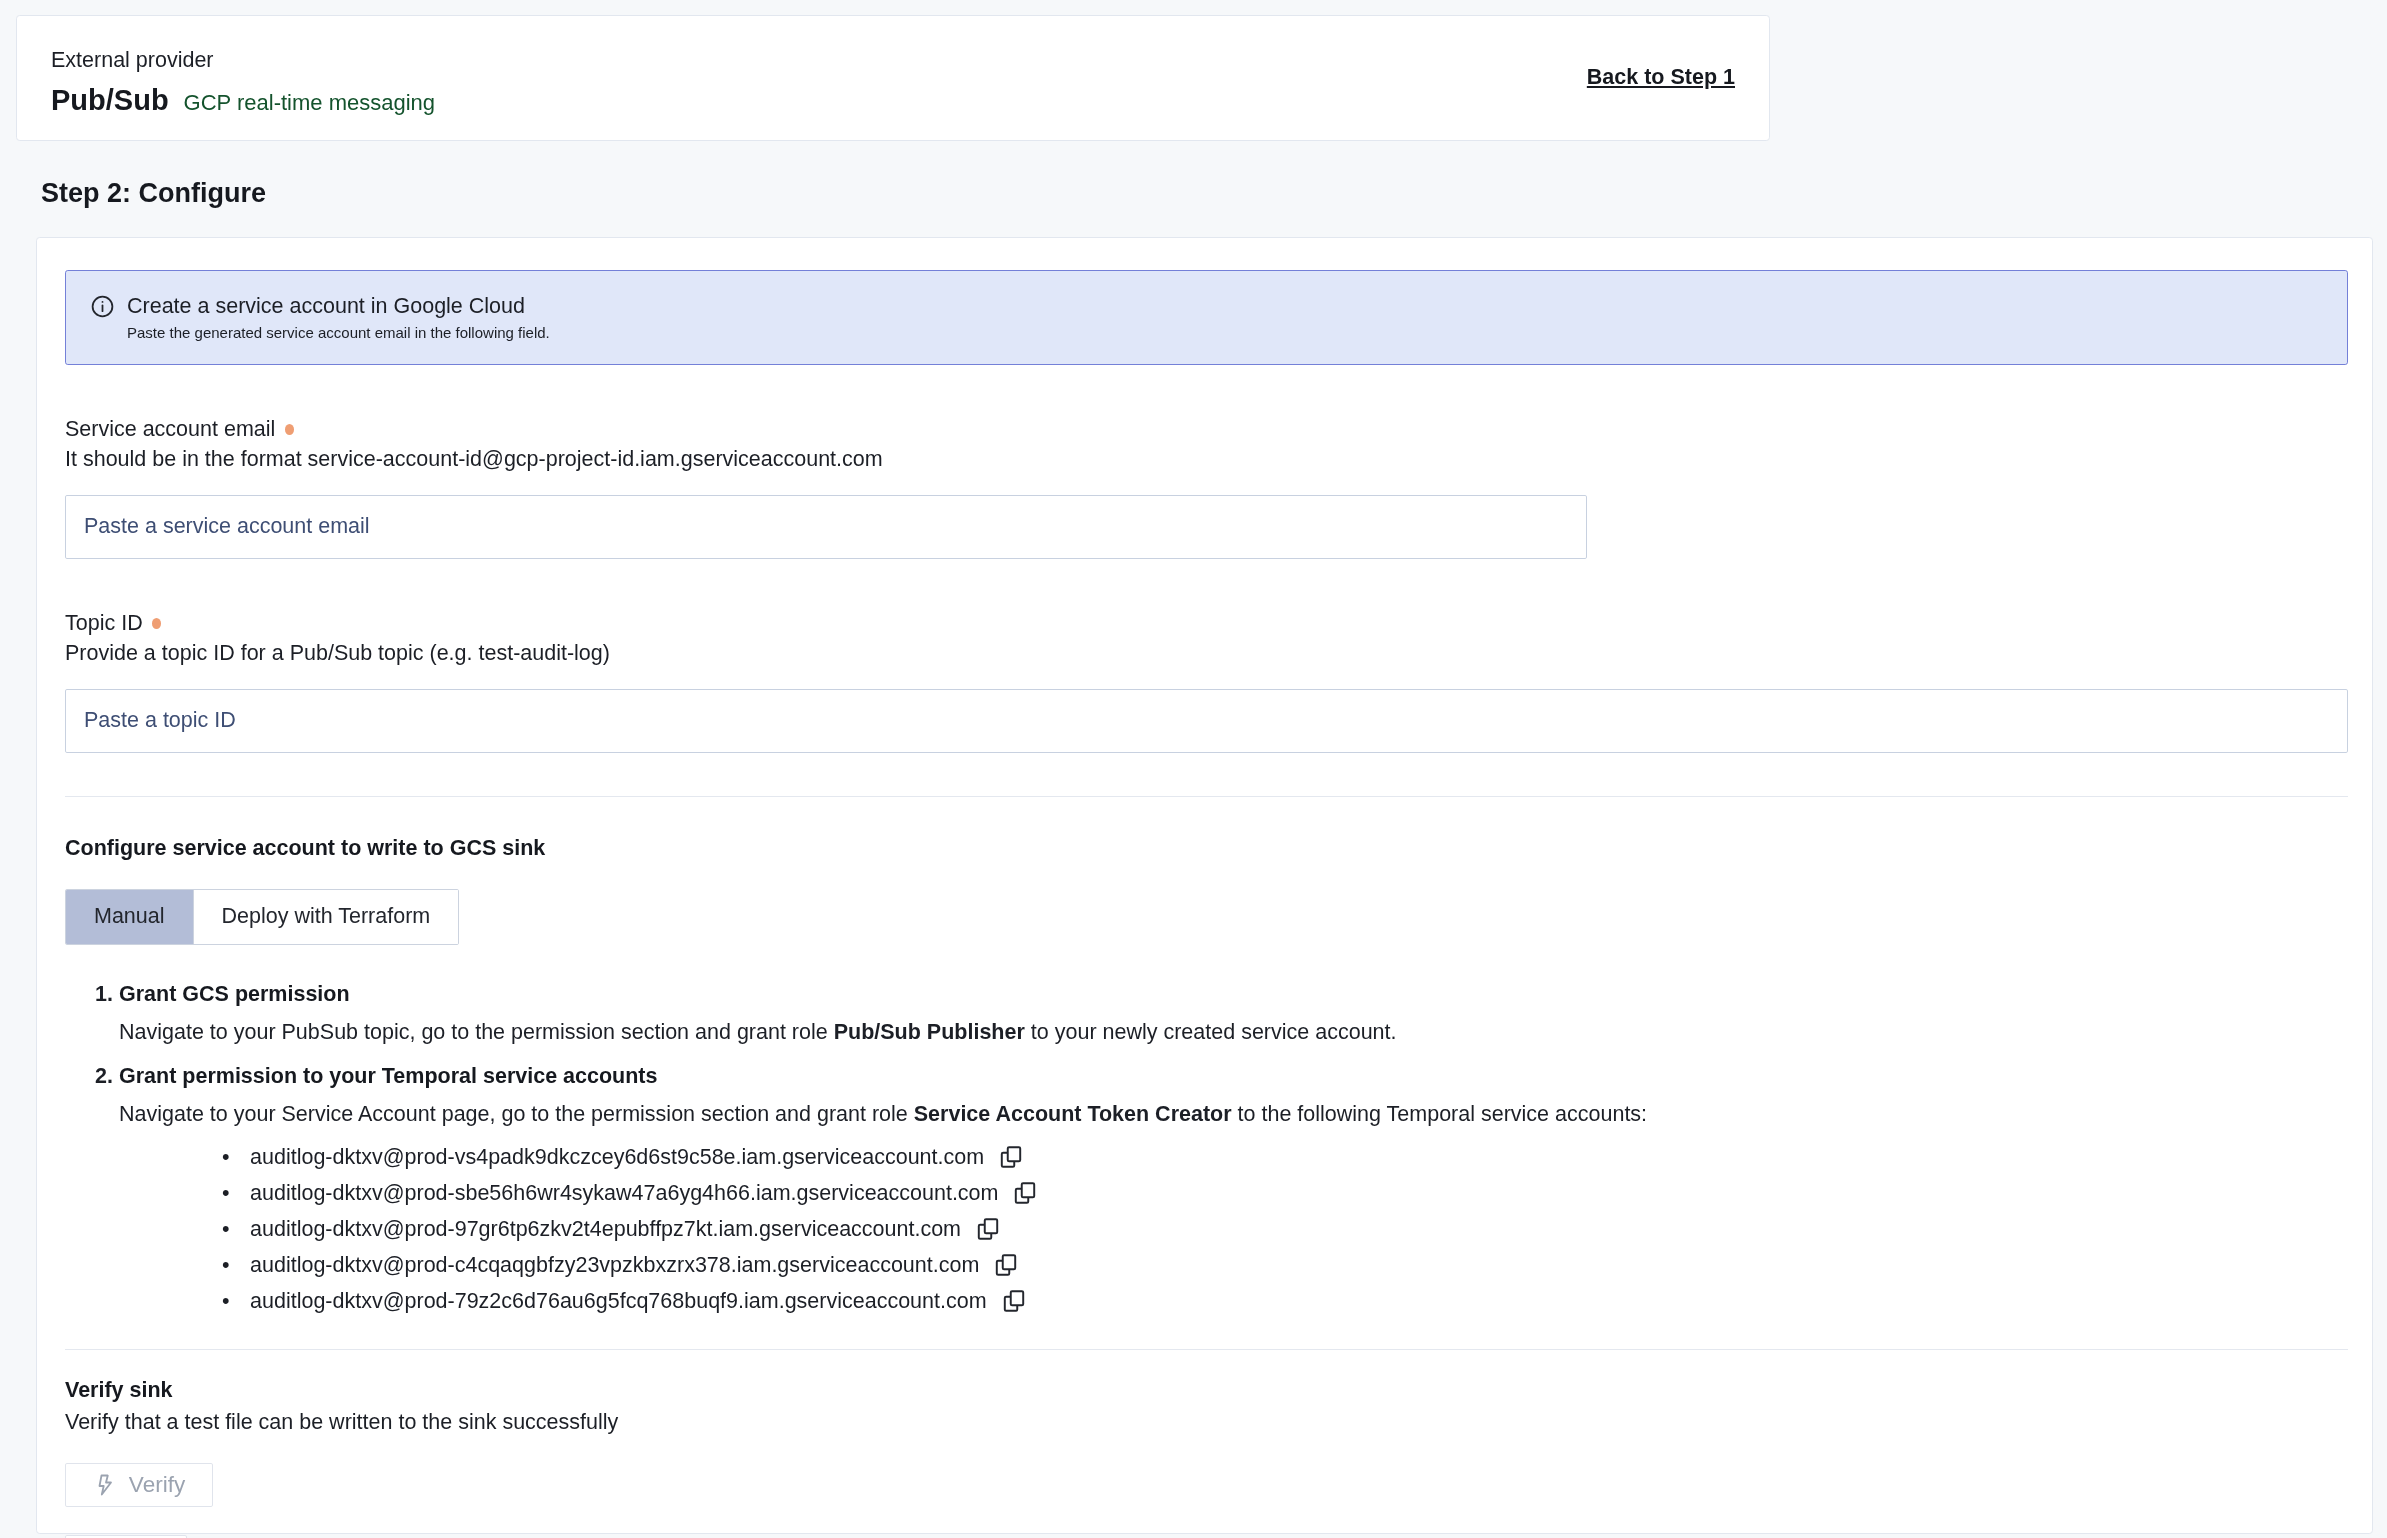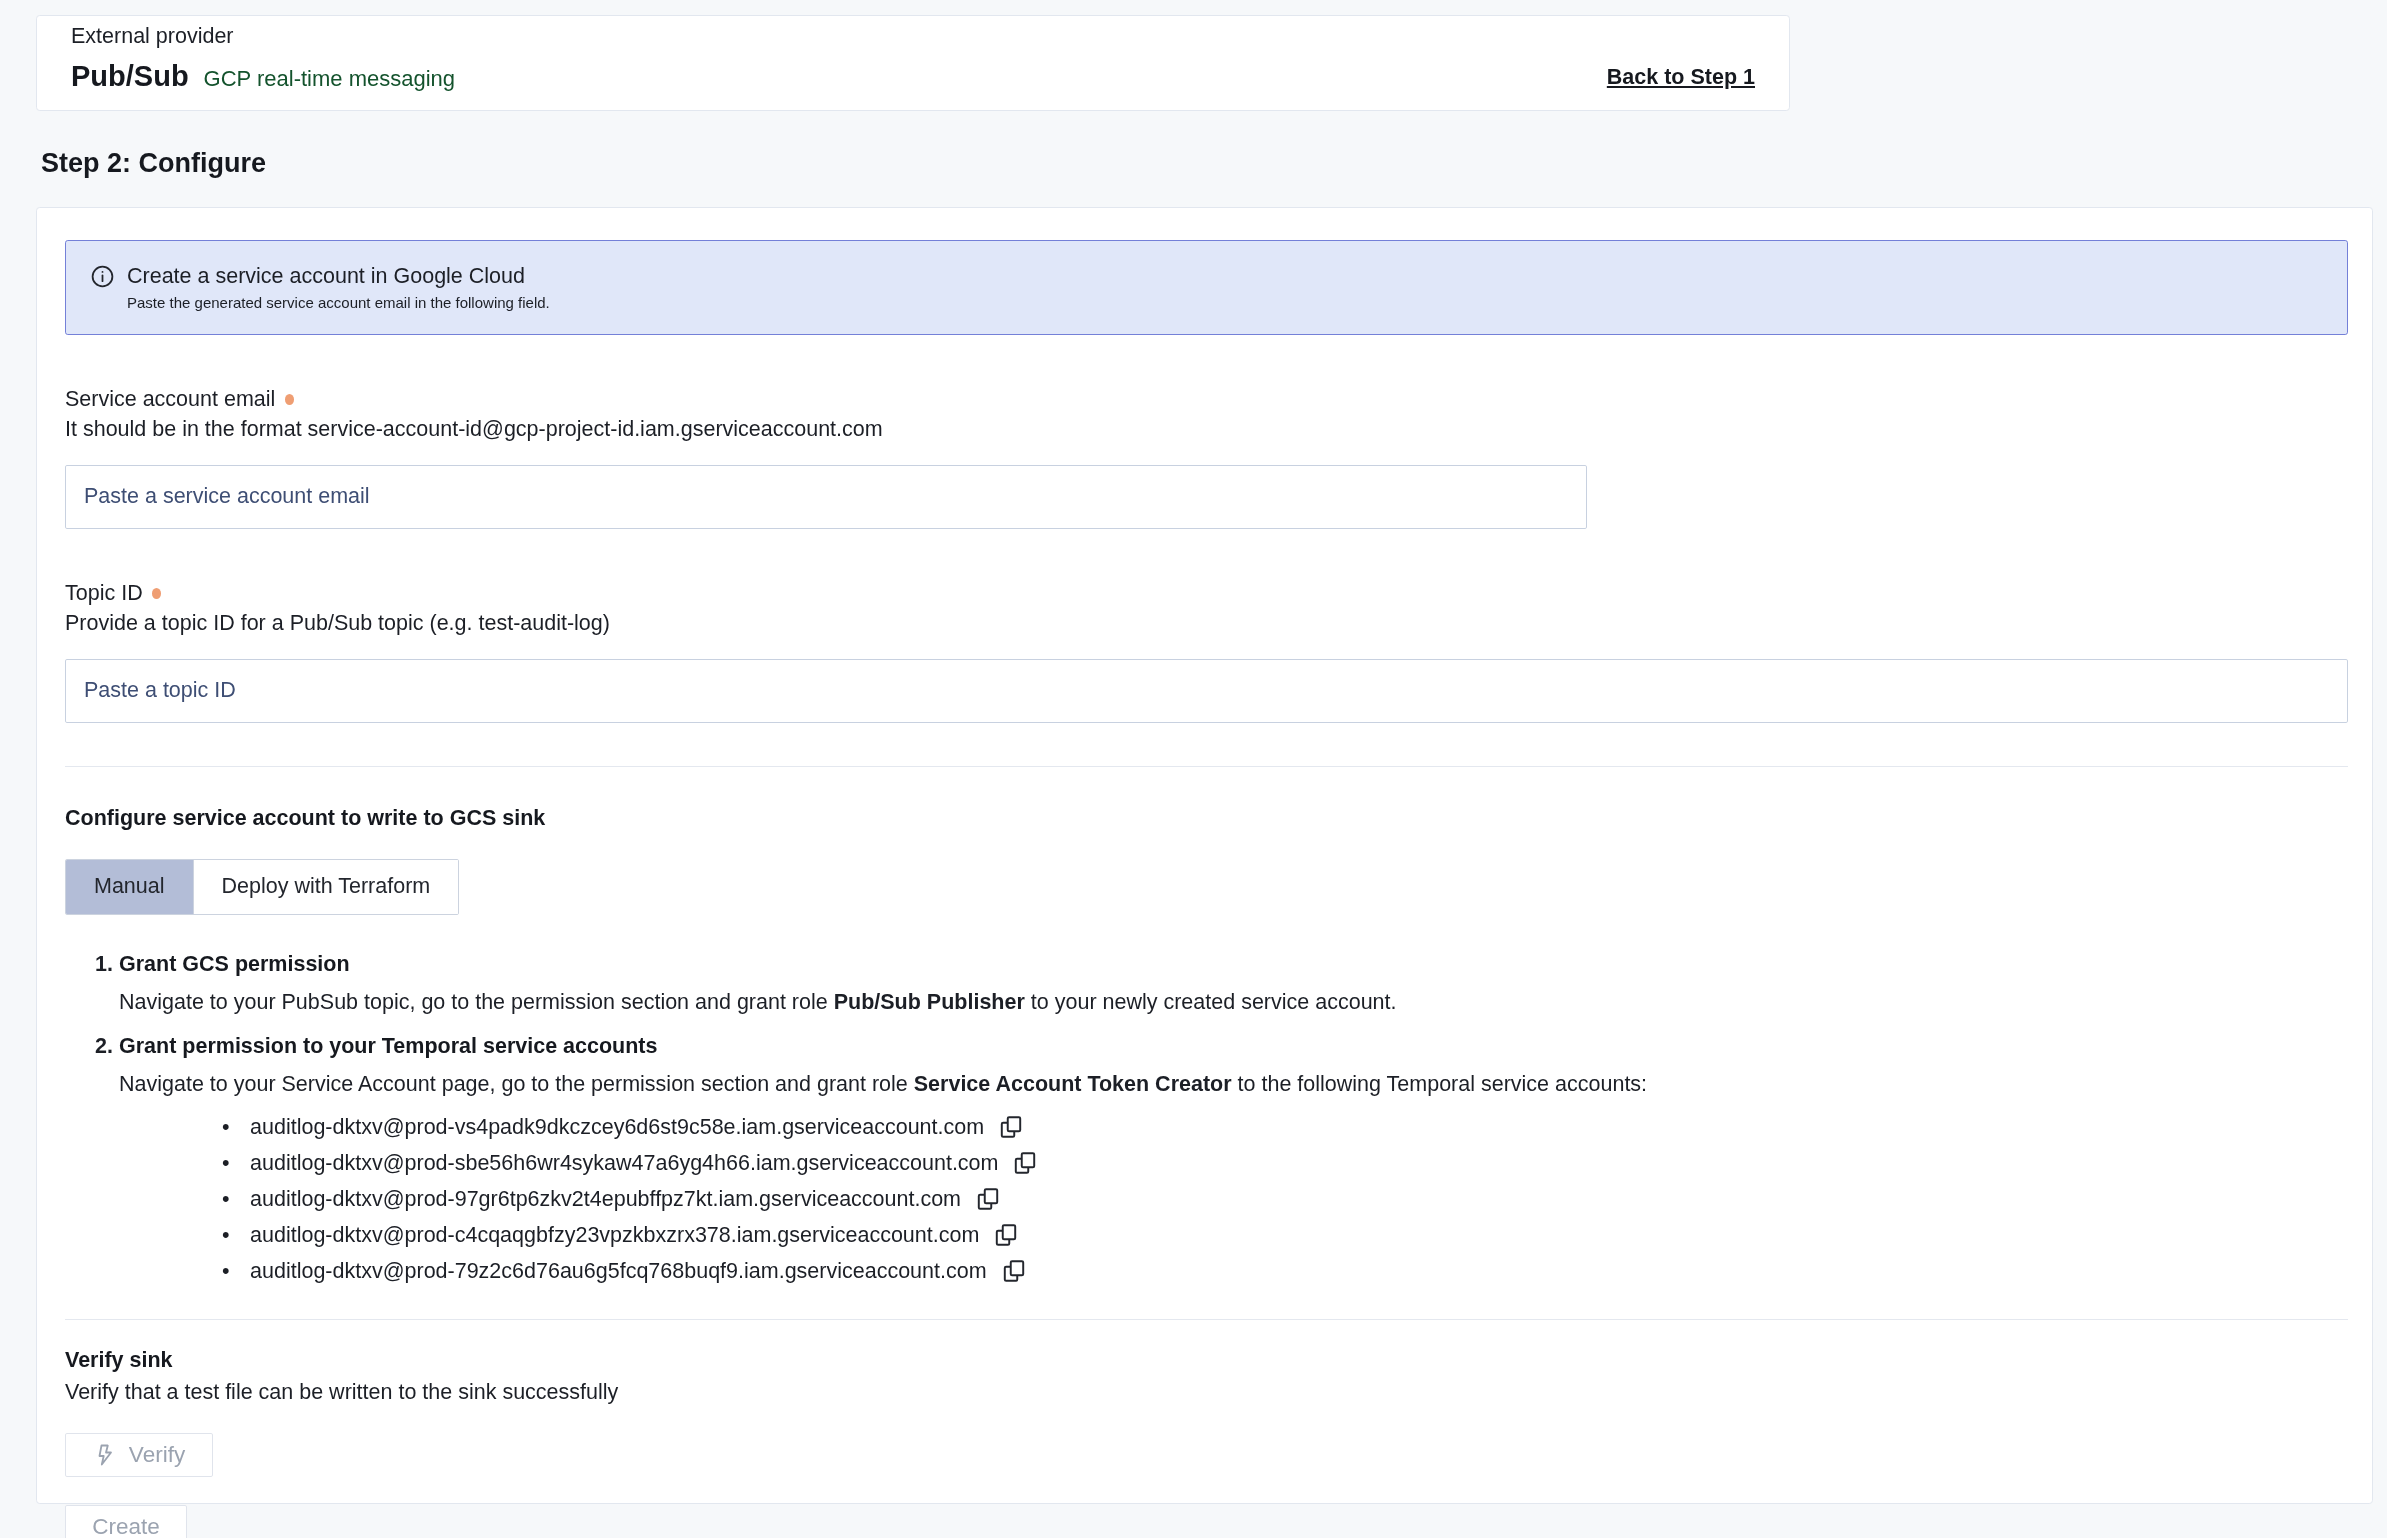--- a/index.html
+++ b/index.html
@@ -5,27 +5,27 @@
   * { box-sizing: border-box; margin: 0; padding: 0; }
   html, body { width: 2387px; height: 1538px; overflow: hidden; }
   body {
     font-family: "Liberation Sans", "DejaVu Sans", sans-serif;
     background: #f6f8fa;
     color: #1c1f26;
     font-size: 21.5px;
   }
   .provider-card {
     position: relative;
-    margin: 15px 0 0 36px;
+    margin: 15px 0 0 16px;
     width: 1754px;
-    height: 96px;
+    height: 126px;
     background: #ffffff;
     border: 0.9px solid #e2e7ef;
     border-radius: 3.7px;
-    padding: 8px 34px;
+    padding: 32px 34px;
   }
   .provider-label { font-size: 21.5px; color: #1c1f26; }
   .provider-row { margin-top: 11.2px; display: flex; align-items: baseline; gap: 15px; }
   .provider-name { font-size: 29px; font-weight: 700; color: #16191f; }
   .provider-desc { font-size: 22px; color: #14532d; }
   .back-link {
     position: absolute;
     right: 34px;
     top: 49px;
     font-size: 21.5px;

